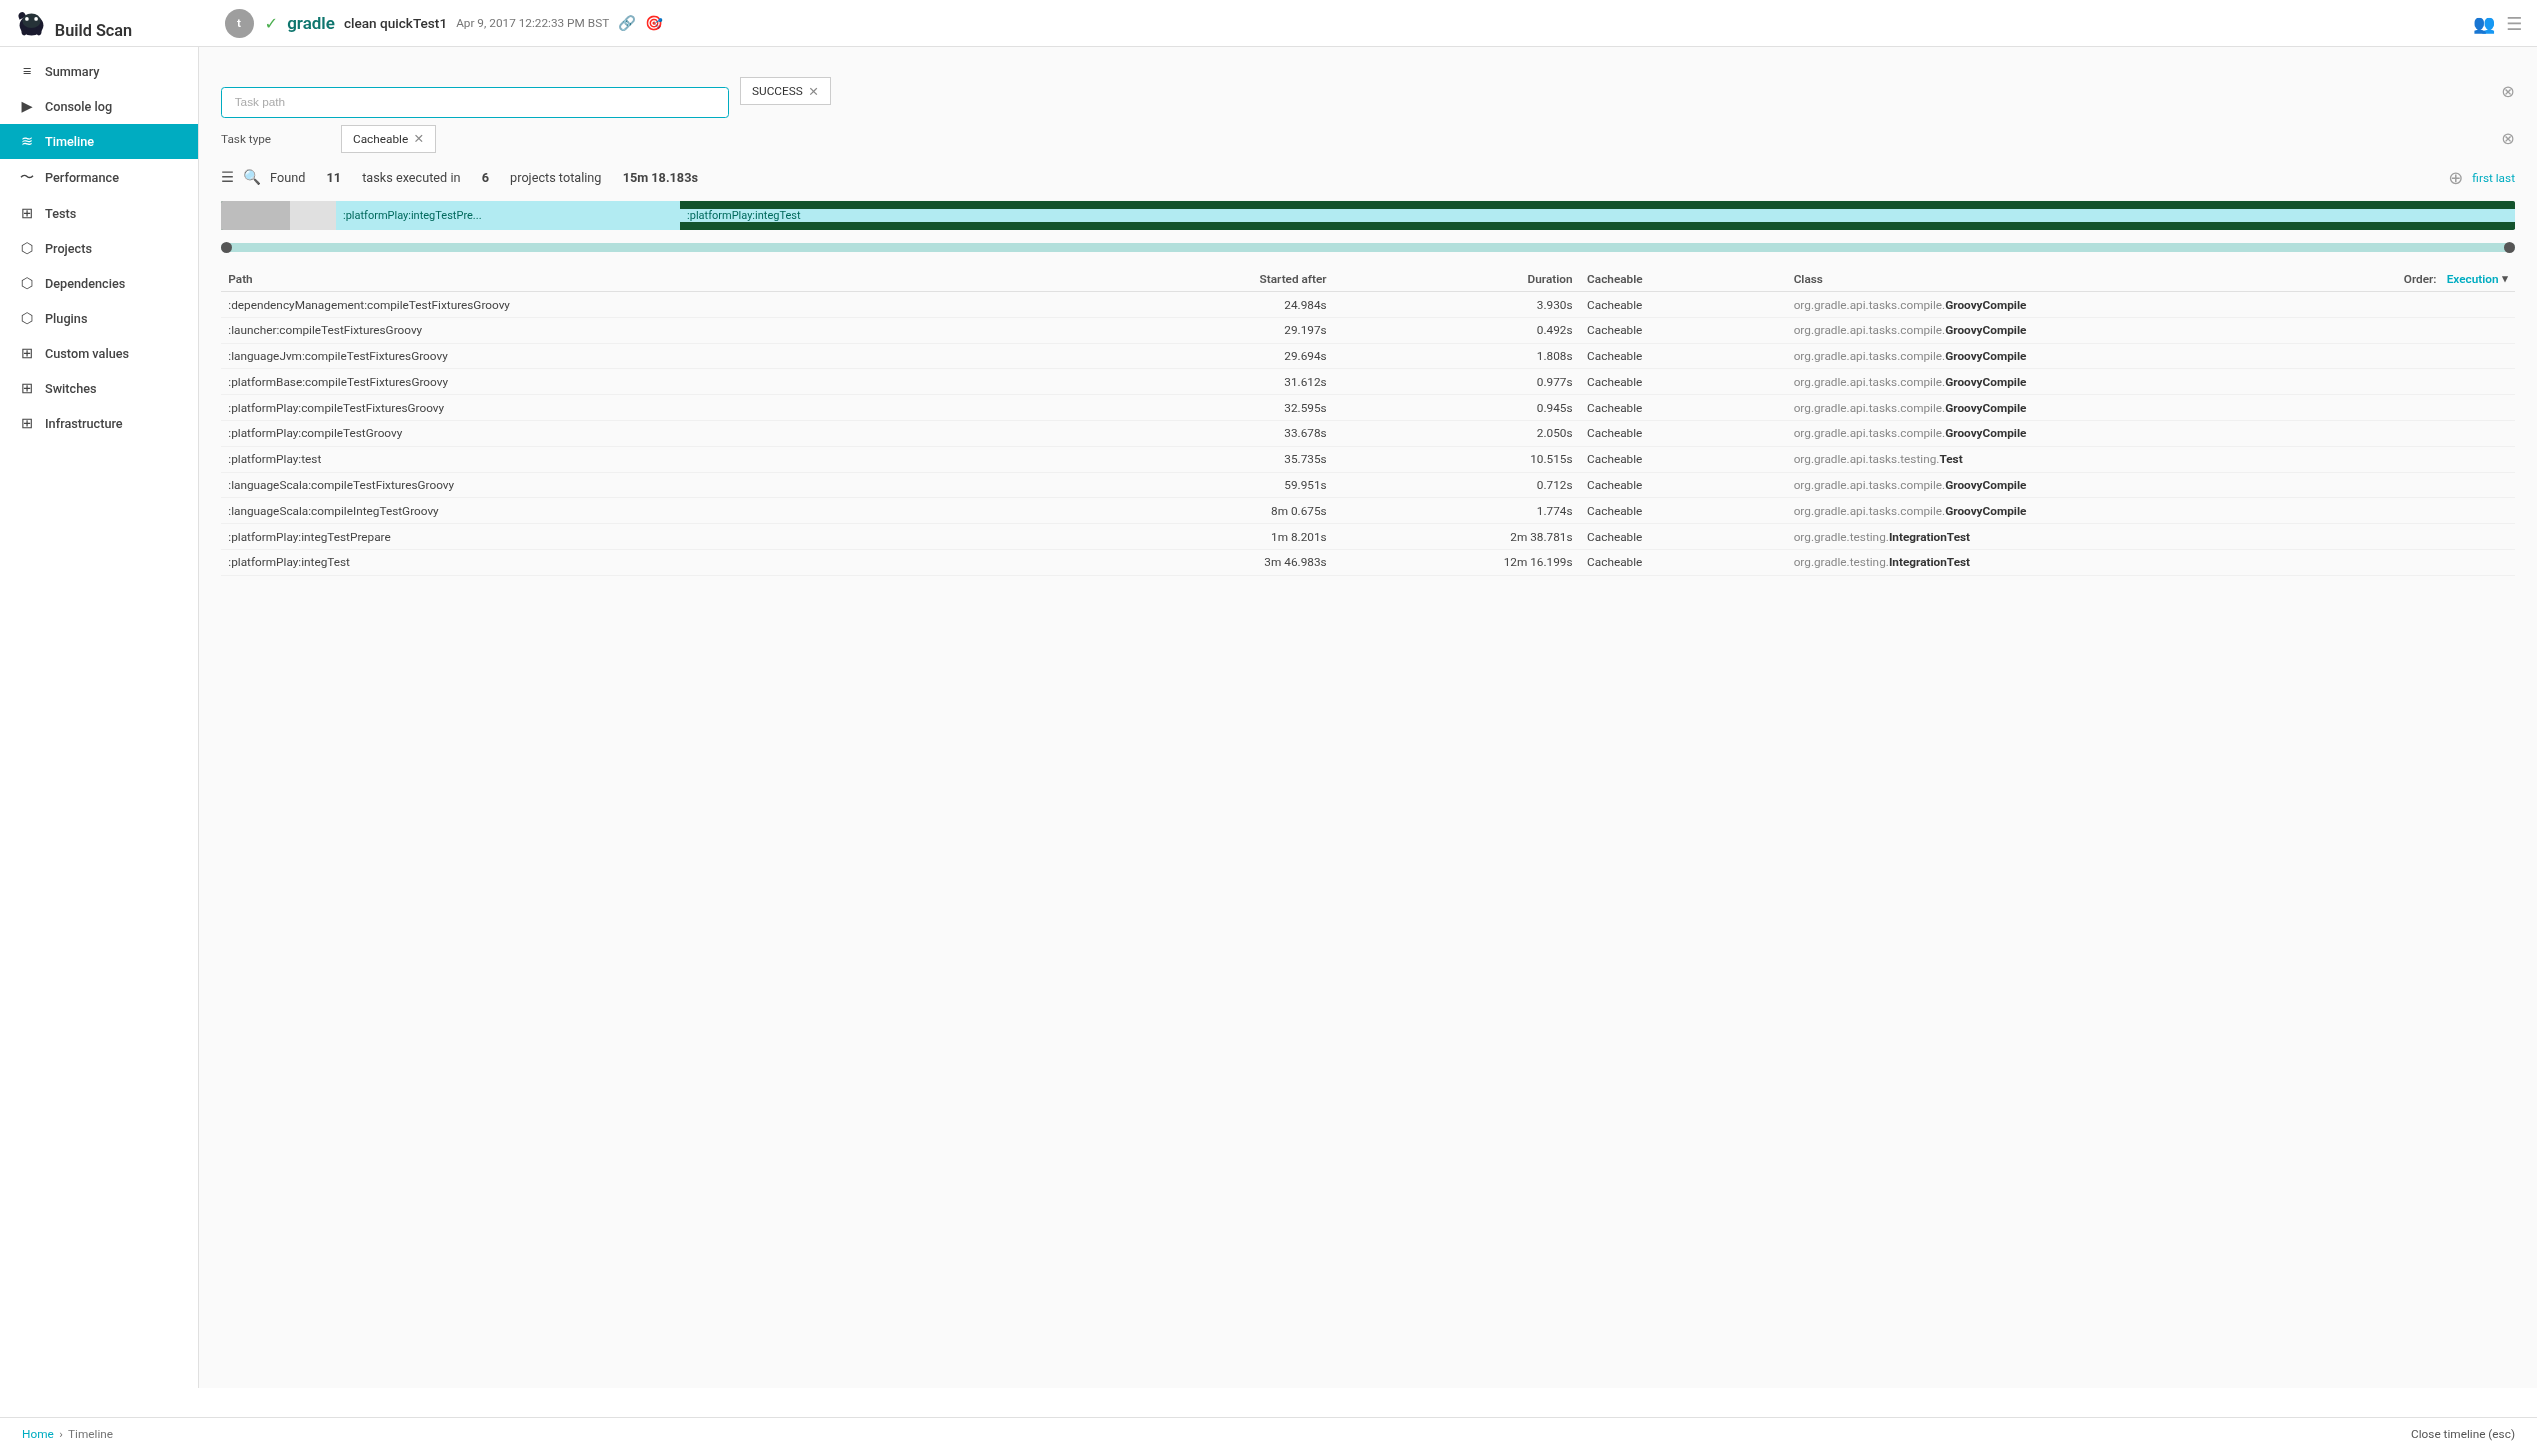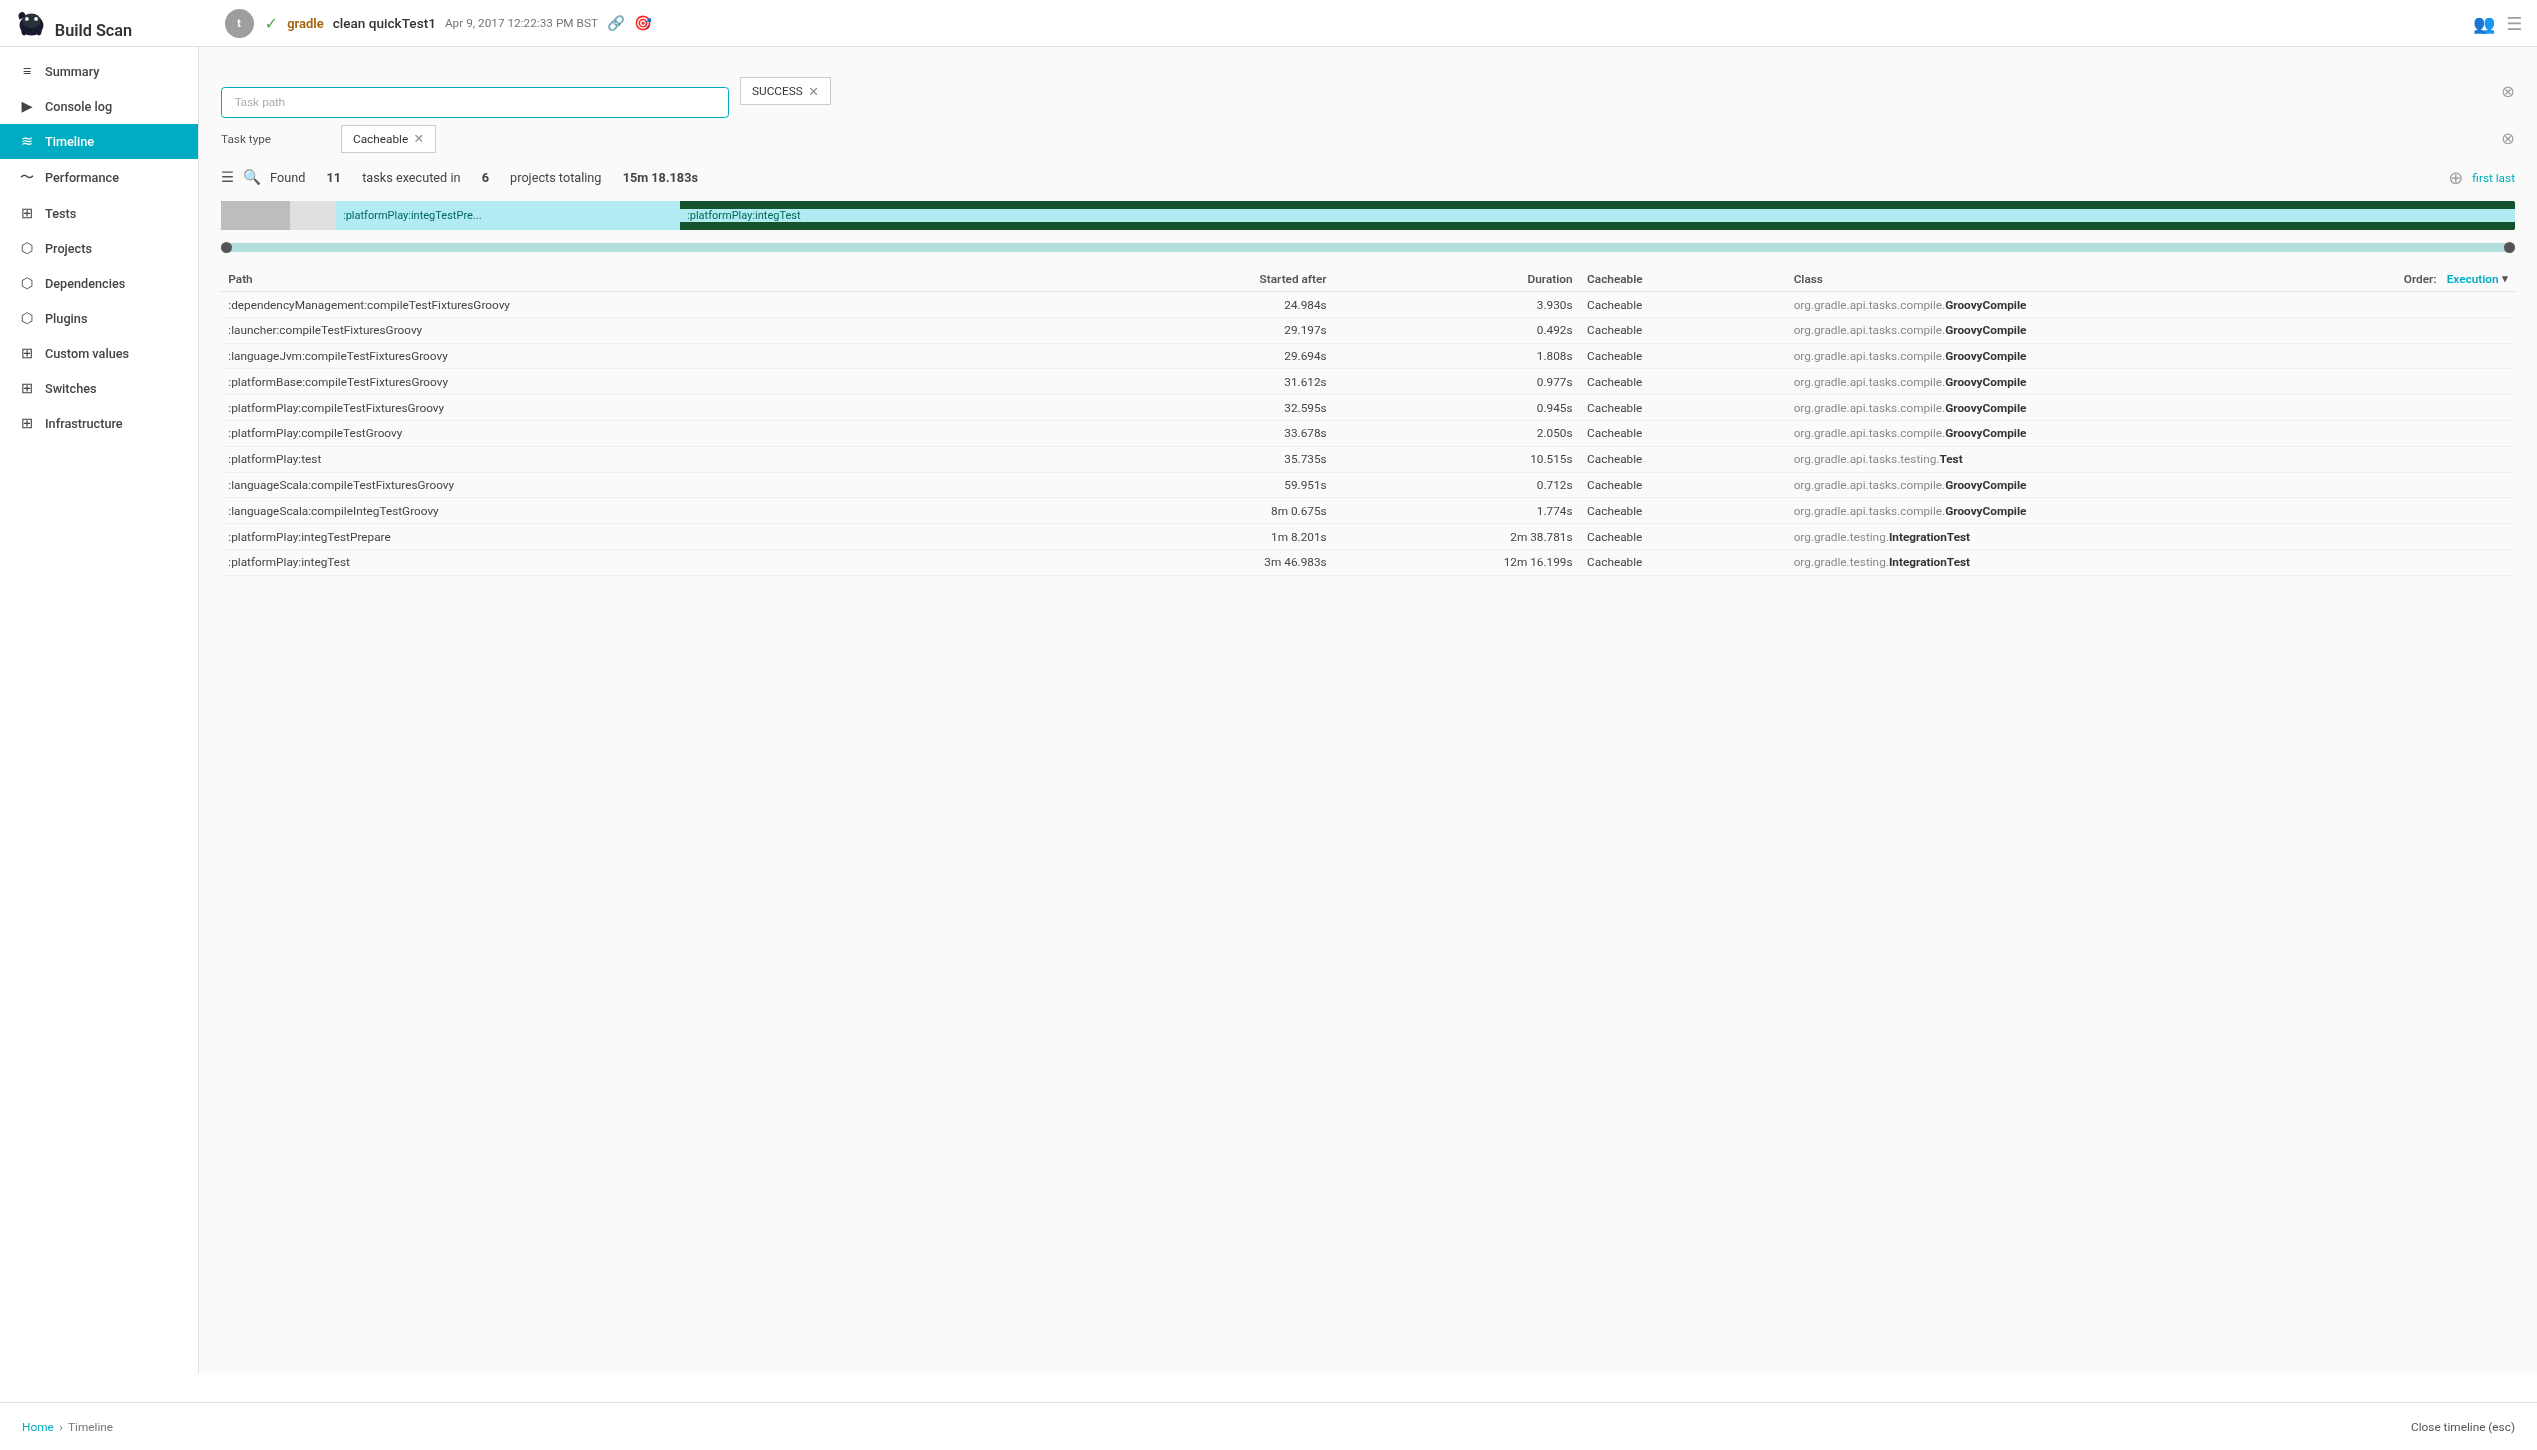--- a/index.html
+++ b/index.html
@@ -12,21 +12,21 @@
     }
     .logo-area { display: flex; align-items: flex-end; gap: 7.3px; width: 199px; flex-shrink: 0; }
     .logo-elephant { width: 33px; height: 33px; }
     .app-title { font-size: 16.3px; font-weight: 600; color: #333; }
     .user-avatar {
       width: 29px; height: 29px; border-radius: 50%; background: #9e9e9e;
       display: flex; align-items: center; justify-content: center; color: #fff; font-size: 11.8px; font-weight: 600; flex-shrink: 0;
     }
     .build-info { display: flex; align-items: center; gap: 9px; flex: 1; }
     .check-icon { color: #4caf50; font-size: 16.3px; }
-    .gradle-label { color: #a16207; font-weight: 600; font-size: 13px; }
+    .gradle-label { color: #0f766e; font-weight: 600; font-size: 17px; }
     .task-label { font-size: 13.6px; color: #333; font-weight: 500; }
     .build-date { font-size: 11.8px; color: #757575; }
     .link-icon, .search-icon-header { color: #9e9e9e; font-size: 14.5px; cursor: pointer; }
     .header-right { display: flex; align-items: center; gap: 11px; margin-left: auto; }
     .users-icon, .menu-icon { color: #9e9e9e; font-size: 18px; cursor: pointer; }
 
     
     .layout { display: flex; flex: 1; overflow: hidden; }
 
     
@@ -96,21 +96,21 @@
     .tasks-table td.right { text-align: right; }
     .tasks-table td.class-col { color: #888; }
     .tasks-table td.class-col strong { color: #333; font-weight: 700; }
     .order-control { display: flex; align-items: center; gap: 3.6px; justify-content: center; }
     .order-label { color: #555; font-size: 11.8px; }
     .order-value { color: #00acc1; font-size: 11.8px; cursor: pointer; }
     .order-caret { color: #555; font-size: 11px; }
 
     
     .footer {
-      height: 48px; border-top: 0.9px solid #e0e0e0; background: #fff;
+      height: 33px; border-top: 0.9px solid #e0e0e0; background: #fff;
       display: flex; align-items: center; padding: 0 22px; justify-content: space-between;
       font-size: 11.8px; color: #757575; flex-shrink: 0; margin-top: 29px;
     }
     .footer-breadcrumb { display: flex; align-items: center; gap: 5.4px; }
     .footer-link { color: #00acc1; cursor: pointer; }
     .footer-close { color: #555; cursor: pointer; }
   </style>
 </head>
 <body>
 

